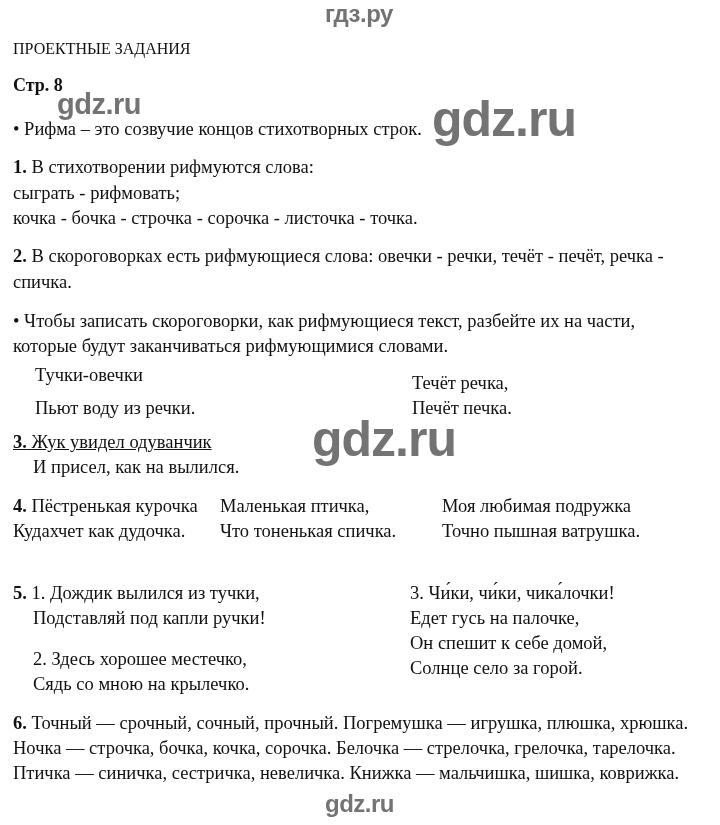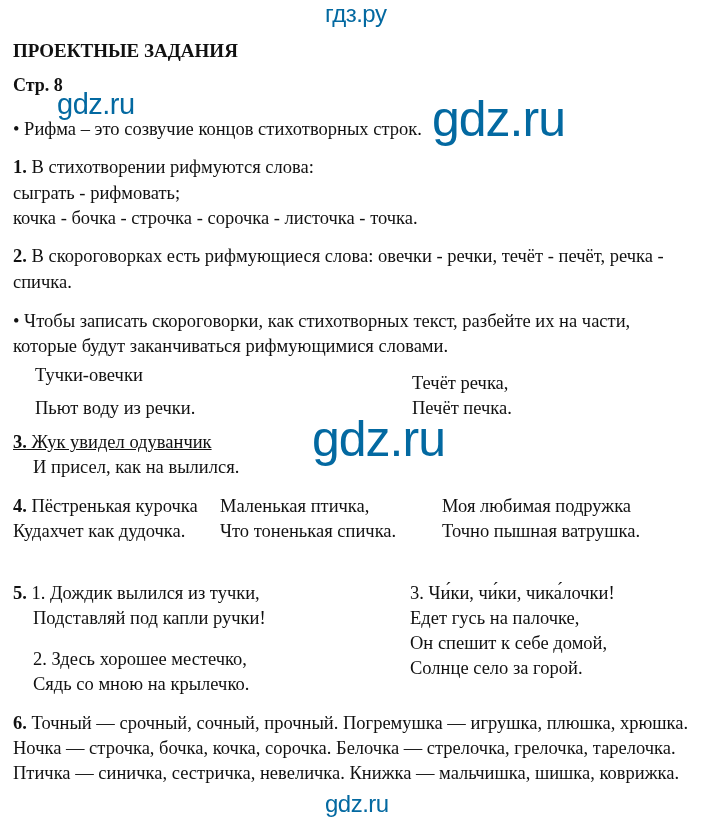--- a/index.html
+++ b/index.html
@@ -13,30 +13,30 @@
       position: relative;
       overflow: hidden;
       font-family: "Liberation Serif", "DejaVu Serif", serif;
       color: #111111;
     }
     .abs { position: absolute; white-space: nowrap; }
     .txt { font-size: 18.5px; line-height: 22px; }
     .bold { font-weight: bold; }
     .wm {
       font-family: "Liberation Sans", "DejaVu Sans", sans-serif;
-      font-weight: normal;
-      color: #0369a1;
+      font-weight: bold;
+      color: #737373;
       letter-spacing: -0.5px;
     }
     .wm-top { font-size: 24px; left: 325px; top: 0px; }
     .wm-small { font-size: 29px; left: 57px; top: 88px; }
     .wm-big { font-size: 50px; left: 432px; top: 90px; letter-spacing: -1px; }
     .wm-mid { font-size: 50px; left: 312px; top: 410px; letter-spacing: -1px; }
     .wm-bottom { font-size: 24px; left: 325px; top: 790px; }
-    .heading { font-size: 19px; font-weight: bold; left: 13px; top: 40px; }
+    .heading { font-size: 16px; font-weight: normal; left: 13px; top: 40px; }
     .page-ref { font-size: 18px; font-weight: bold; left: 13px; top: 75px; }
   </style>
 </head>
 <body>
 
 <div class="abs wm wm-top">гдз.ру</div>
 <div class="abs wm wm-small">gdz.ru</div>
 <div class="abs wm wm-big">gdz.ru</div>
 <div class="abs wm wm-mid">gdz.ru</div>
 <div class="abs wm wm-bottom">gdz.ru</div>
@@ -50,21 +50,21 @@
   <span class="bold">1.</span><span> В стихотворении рифмуются слова:</span>
 </div>
 <div class="abs txt" style="left:13px; top:182px;">сыграть - рифмовать;</div>
 <div class="abs txt" style="left:13px; top:207px;">кочка - бочка - строчка - сорочка - листочка - точка.</div>
 
 <div class="abs txt" style="left:13px; top:245px;">
   <span class="bold">2.</span><span> В скороговорках есть рифмующиеся слова: овечки - речки, течёт - печёт, речка -</span>
 </div>
 <div class="abs txt" style="left:13px; top:271px;">спичка.</div>
 
-<div class="abs txt" style="left:13px; top:310px;">• Чтобы записать скороговорки, как стихотворных текст, разбейте их на части,</div>
+<div class="abs txt" style="left:13px; top:310px;">• Чтобы записать скороговорки, как рифмующиеся текст, разбейте их на части,</div>
 <div class="abs txt" style="left:13px; top:335px;">которые будут заканчиваться рифмующимися словами.</div>
 
 <div class="abs txt" style="left:35px; top:364px;">Тучки-овечки</div>
 <div class="abs txt" style="left:35px; top:397px;">Пьют воду из речки.</div>
 <div class="abs txt" style="left:412px; top:372px;">Течёт речка,</div>
 <div class="abs txt" style="left:412px; top:397px;">Печёт печка.</div>
 
 <div class="abs txt" style="left:13px; top:431px;text-decoration:underline;">
   <span class="bold">3.</span><span> Жук увидел одуванчик</span>
 </div>

